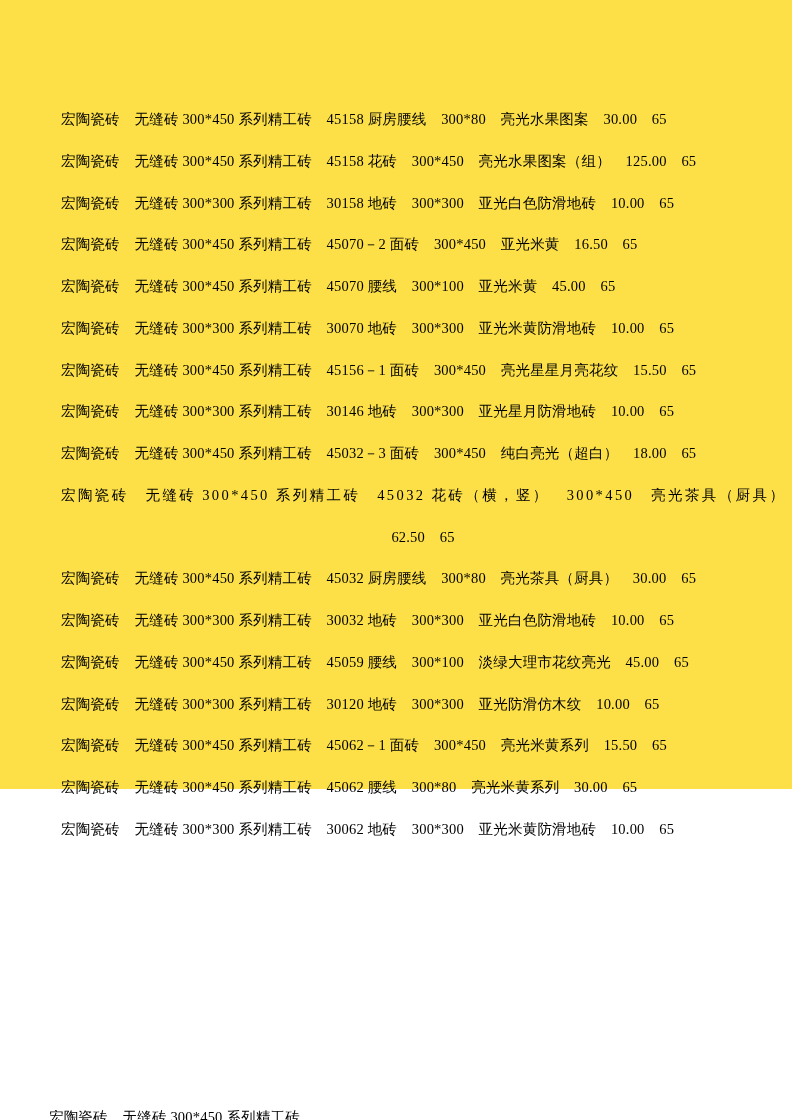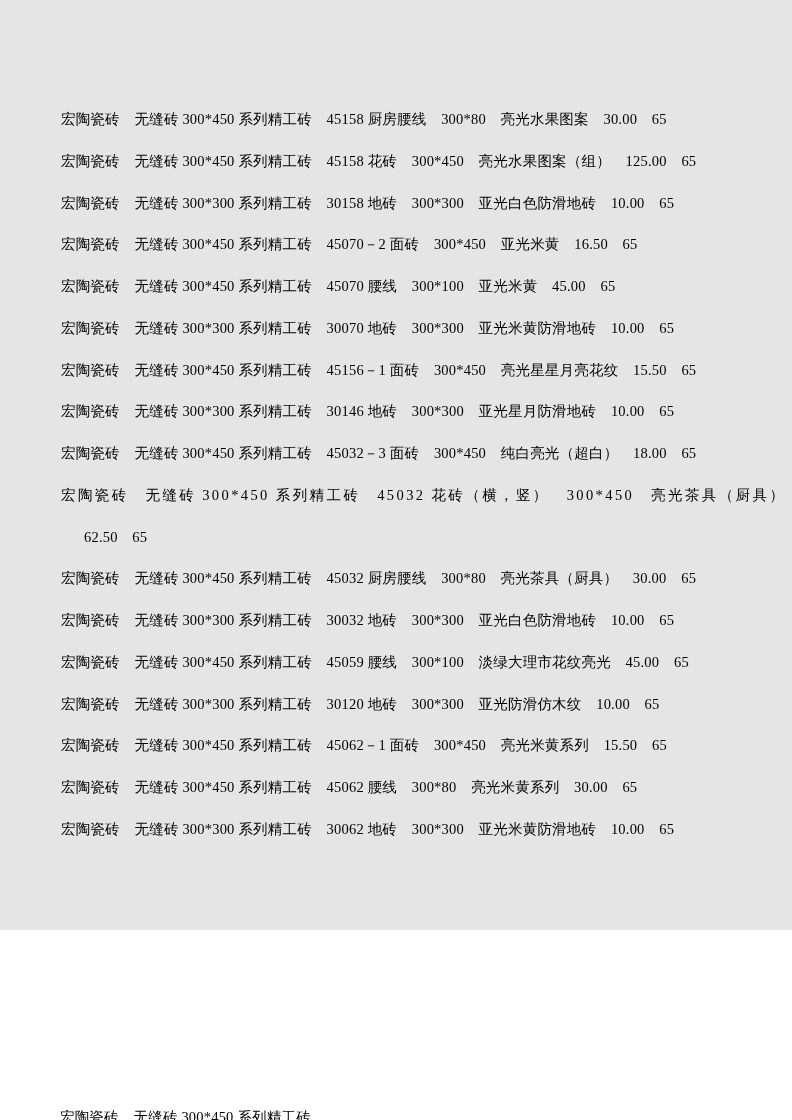--- a/index.html
+++ b/index.html
@@ -8,22 +8,22 @@
     background: #ffffff;
   }
   body {
     width: 792px;
     height: 1120px;
     overflow: hidden;
   }
   .page {
     position: relative;
     width: 792px;
-    height: 930px;
-    background: #e5e5e5;
+    height: 789px;
+    background: #fde047;
     color: #000000;
     font-family: "Liberation Serif", "DejaVu Serif", serif;
     font-size: 14.5px;
   }
   .rows {
     position: absolute;
     left: 61px;
     top: 111px;
     right: 30px;
   }
@@ -33,24 +33,25 @@
     white-space: nowrap;
     letter-spacing: 0.2px;
   }
   .row.wide {
     letter-spacing: 2.4px;
     white-space: nowrap;
     font-family: Liberation Serif, serif;
   }
   .row.indent {
     padding-left: 23px;
+    text-align: center;
   }
   .partial-row {
     position: absolute;
-    left: 60px;
+    left: 49px;
     top: 1110px;
     height: 10px;
     overflow: hidden;
     line-height: 15px;
     white-space: nowrap;
     letter-spacing: 0.2px;
   }
 </style>
 </head>
 <body>

